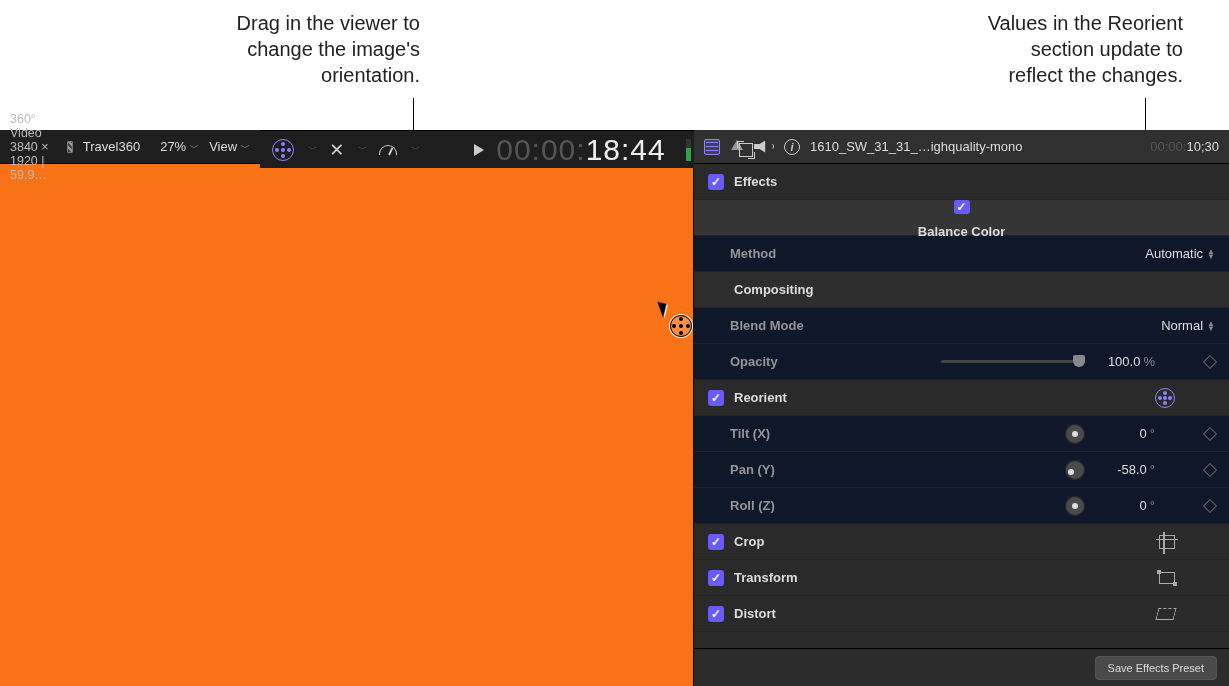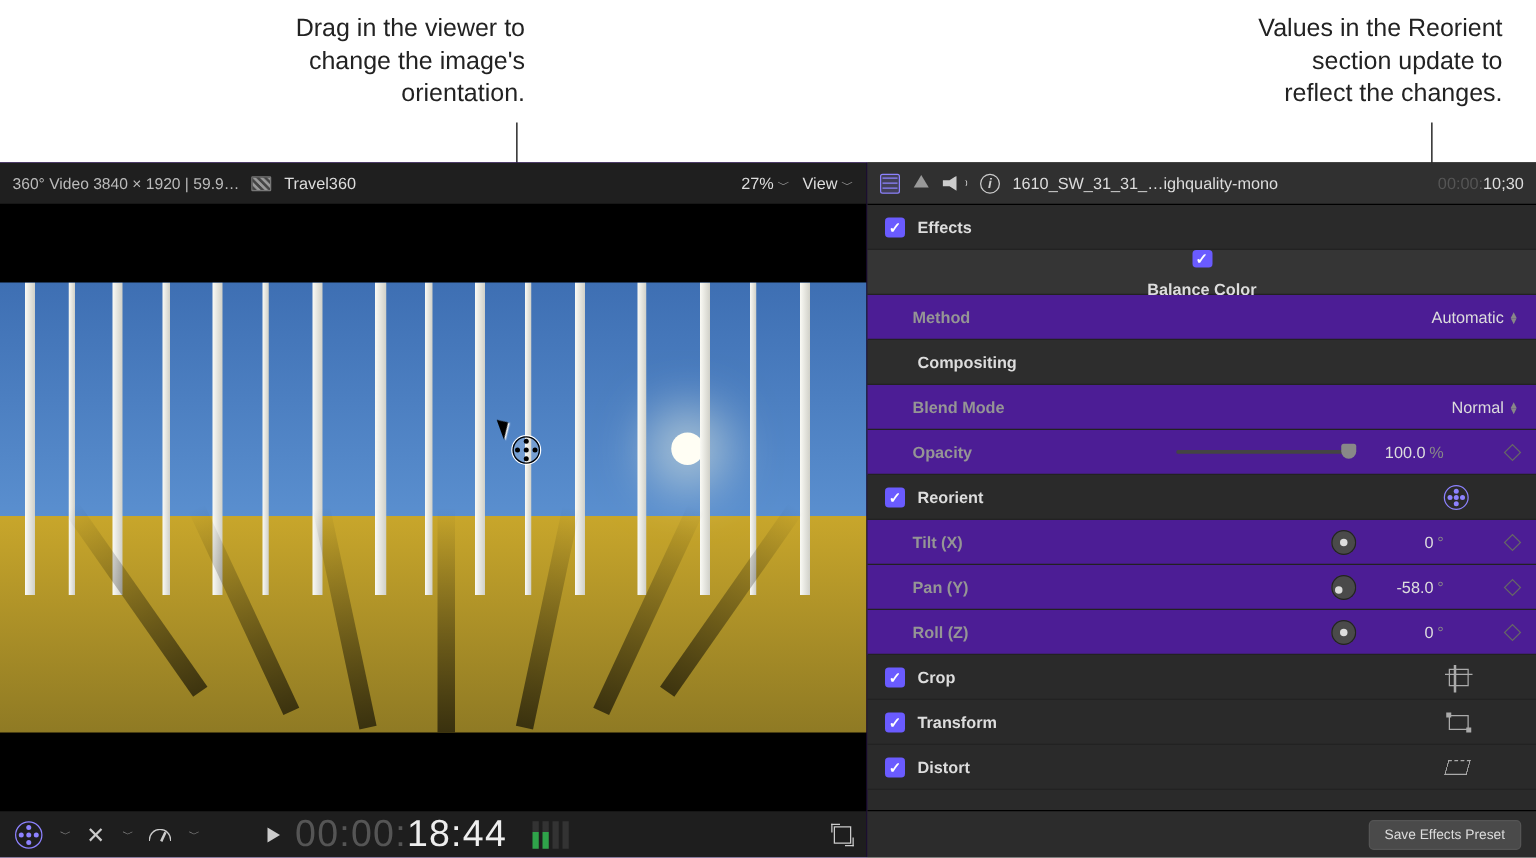--- a/index.html
+++ b/index.html
@@ -1,20 +1,20 @@
 <!DOCTYPE html>
 <html><head>
 <meta charset="utf-8">
 <style>
   * { margin:0; padding:0; box-sizing:border-box; font-family:-apple-system,Helvetica,Arial,sans-serif; }
   body { width:1229px; height:686px; background:#fff; color:#b8b8b8; font-size:13px; position:relative; }
   .callout { position:absolute; color:#222; font-size:20px; line-height:26px; text-align:right; }
   .callout-line { position:absolute; background:#000; }
   .app { position:absolute; top:130px; left:0; width:1229px; height:556px; background:#1b1b1b; display:flex; }
-  .viewer-pane { width:694px; height:556px; background:#6d28d9; border-right:1px solid #000; display:flex; flex-direction:column; }
+  .viewer-pane { width:694px; height:556px; background:#f97316; border-right:1px solid #000; display:flex; flex-direction:row; }
   .inspector-pane { flex:1; height:556px; background:#2a2a2a; display:flex; flex-direction:column; }
   .viewer-top { height:34px; background:#1f1f1f; display:flex; align-items:center; padding:0 10px; gap:10px; color:#ddd; border-bottom:1px solid #000;}
   .viewer-top .flex { flex:1; }
   .viewer-top .dim { color:#bbb; font-size:12.5px; }
   .viewer-top .chev { font-size:10px; margin-left:3px; color:#999; }
   .clap { width:16px; height:12px; background:linear-gradient(45deg,#999 25%,#444 25%,#444 50%,#999 50%,#999 75%,#444 75%); background-size:6px 6px; border:1px solid #777; border-radius:1px;}
   .viewer-body { flex:1; background:#000; display:flex; align-items:center; justify-content:center; position:relative; }
   .sky { width:100%; height:360px; background:linear-gradient(to bottom,#3e6fb3 0%,#5a8fcf 52%,#c8a62b 52%,#8f7a24 100%); position:relative; overflow:hidden;}
   .sun { position:absolute; top:120px; right:130px; width:26px; height:26px; background:#fffef4; border-radius:50%; box-shadow:0 0 40px 20px rgba(255,255,230,0.5);}
   .tree { position:absolute; top:0; width:8px; height:250px; background:linear-gradient(to right,#fafaf5,#d0d0c8);}
@@ -42,21 +42,21 @@
   .insp-top { height:34px; background:#303030; display:flex; align-items:center; padding:0 10px; gap:10px; color:#ccc; border-bottom:1px solid #000;}
   .film-icon { width:16px; height:16px; border:1.5px solid #8d82ff; border-radius:2px; background:linear-gradient(#8d82ff33,#8d82ff33); display:flex; flex-direction:column; justify-content:space-around; padding:1px;}
   .film-icon i{display:block;height:1.5px;background:#8d82ff;}
   .speaker { width:14px; height:12px; background:#ccc; clip-path:polygon(0 30%,40% 30%,80% 0,80% 100%,40% 70%,0 70%); position:relative;}
   .speaker-wrap{display:flex;align-items:center;gap:1px;}
   .sound-wave{width:5px;height:5px;border:1.5px solid #ccc;border-left:none;border-top:none;border-bottom:none;border-radius:0 50% 50% 0;}
   .info-icon { width:16px; height:16px; border:1.5px solid #ccc; border-radius:50%; display:flex; align-items:center; justify-content:center; font-size:11px; font-weight:bold; font-style:italic; color:#ccc;}
   .clip-name { flex:1; color:#ddd; font-size:13px; white-space:nowrap; overflow:hidden;}
   .tc-small { font-family:Menlo,monospace; color:#555; font-size:13px;} .tc-small .w{color:#ddd;}
   .row { height:36px; display:flex; align-items:center; padding:0 14px; gap:10px; border-bottom:1px solid #222;}
-  .row.sub { padding-left:36px; background:#4c1d95;}
+  .row.sub { padding-left:36px; background:#0f172a;}
   .row.head { background:#2a2a2a;}
   .row.section { background:#353535;flex-direction:column;}
   .cb { width:16px; height:16px; border-radius:3px; background:#6a5bff; display:flex; align-items:center; justify-content:center;}
   .cb::after { content:"✓"; color:#fff; font-size:12px; font-weight:bold;}
   .label { color:#ddd;font-weight:bold;} .label.dim{color:#959595;}
   .flex { flex:1;}
   .val { color:#ddd; min-width:60px; text-align:right;}
   .unit { color:#888; margin-left:3px;}
   .popup { display:flex; align-items:center; gap:4px; color:#ddd;margin-left:17px;}
   .popup .arrows { display:flex; flex-direction:column; line-height:5px; font-size:8px; color:#888;}
@@ -76,21 +76,21 @@
 </head>
 <body>
 
 <div class="callout" style="top:10px; left:120px; width:300px;">
   <span>Drag in the viewer to</span><br>
   <span>change the image's</span><br>
   <span>orientation.</span>
 </div>
 <div class="callout-line" style="top:98px; left:413px; width:1px; height:200px;"></div>
 
-<div class="callout" style="top:10px; right:27px; width:310px;">
+<div class="callout" style="top:10px; right:46px; width:310px;">
   <span>Values in the Reorient</span><br>
   <span>section update to</span><br>
   <span>reflect the changes.</span>
 </div>
 <div class="callout-line" style="top:98px; right:83px; width:1px; height:370px;"></div>
 <div class="callout-line" style="top:468px; right:83px; width:40px; height:1px;"></div>
 
 <div class="app">
 
   <div class="viewer-pane">

